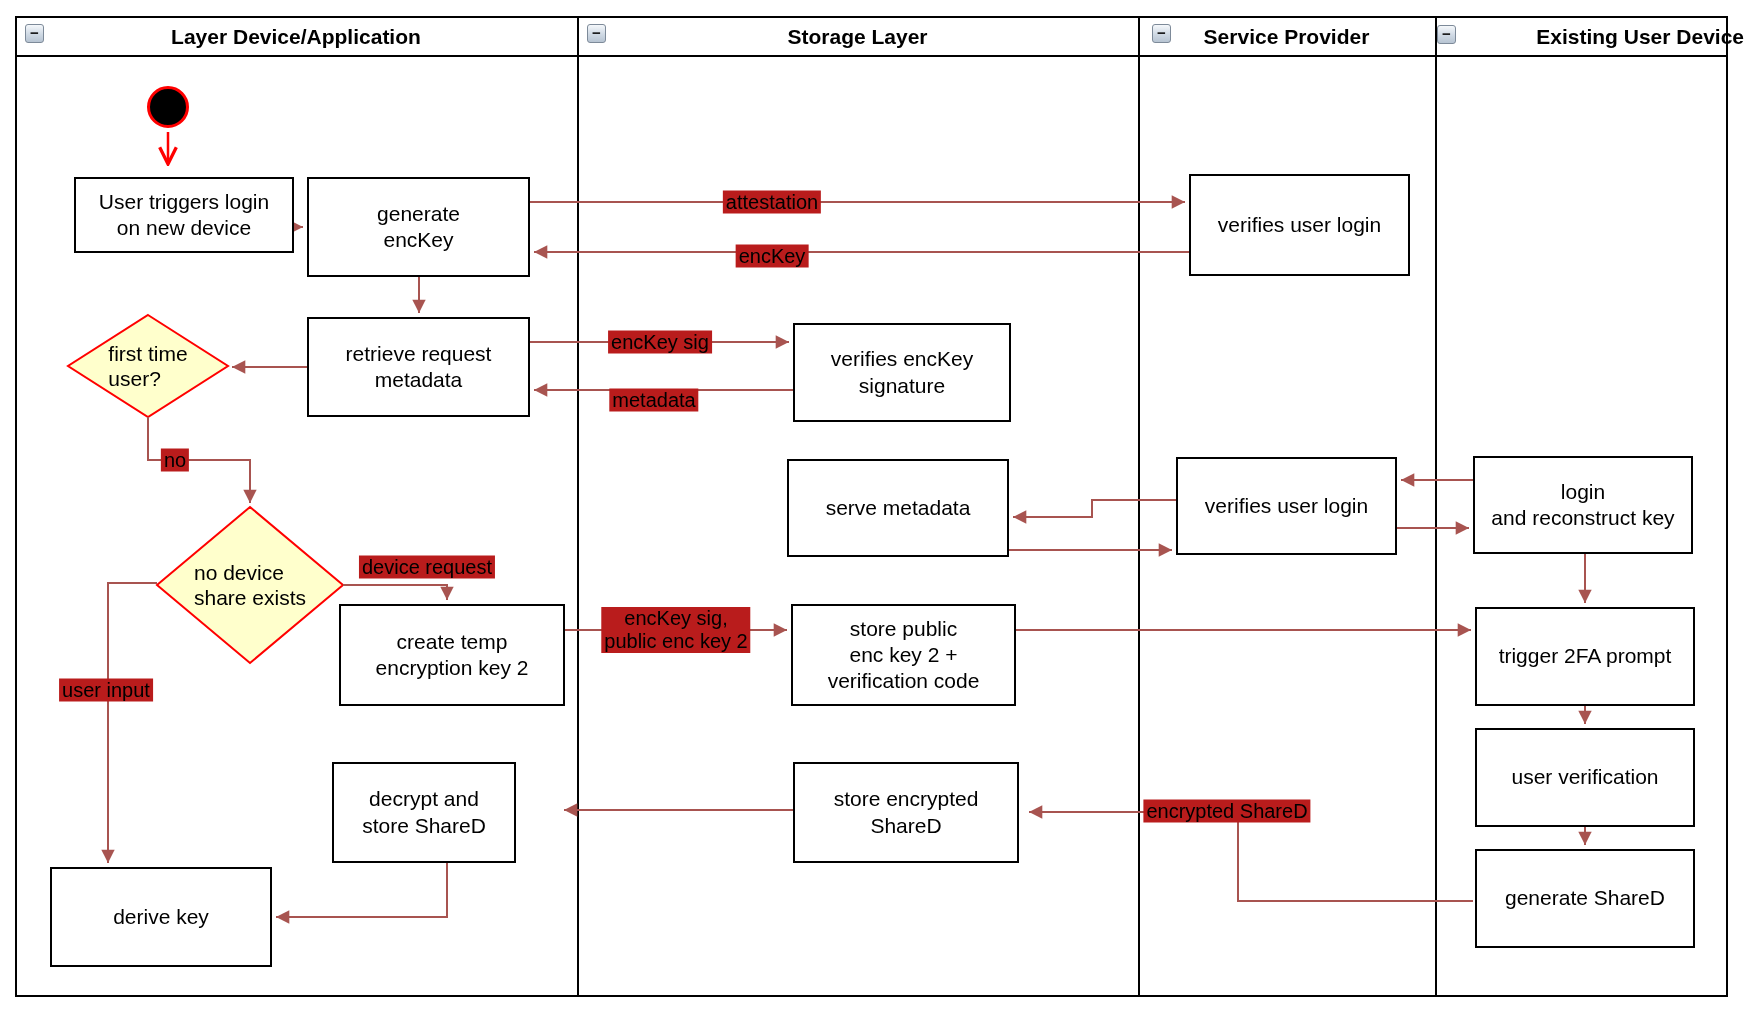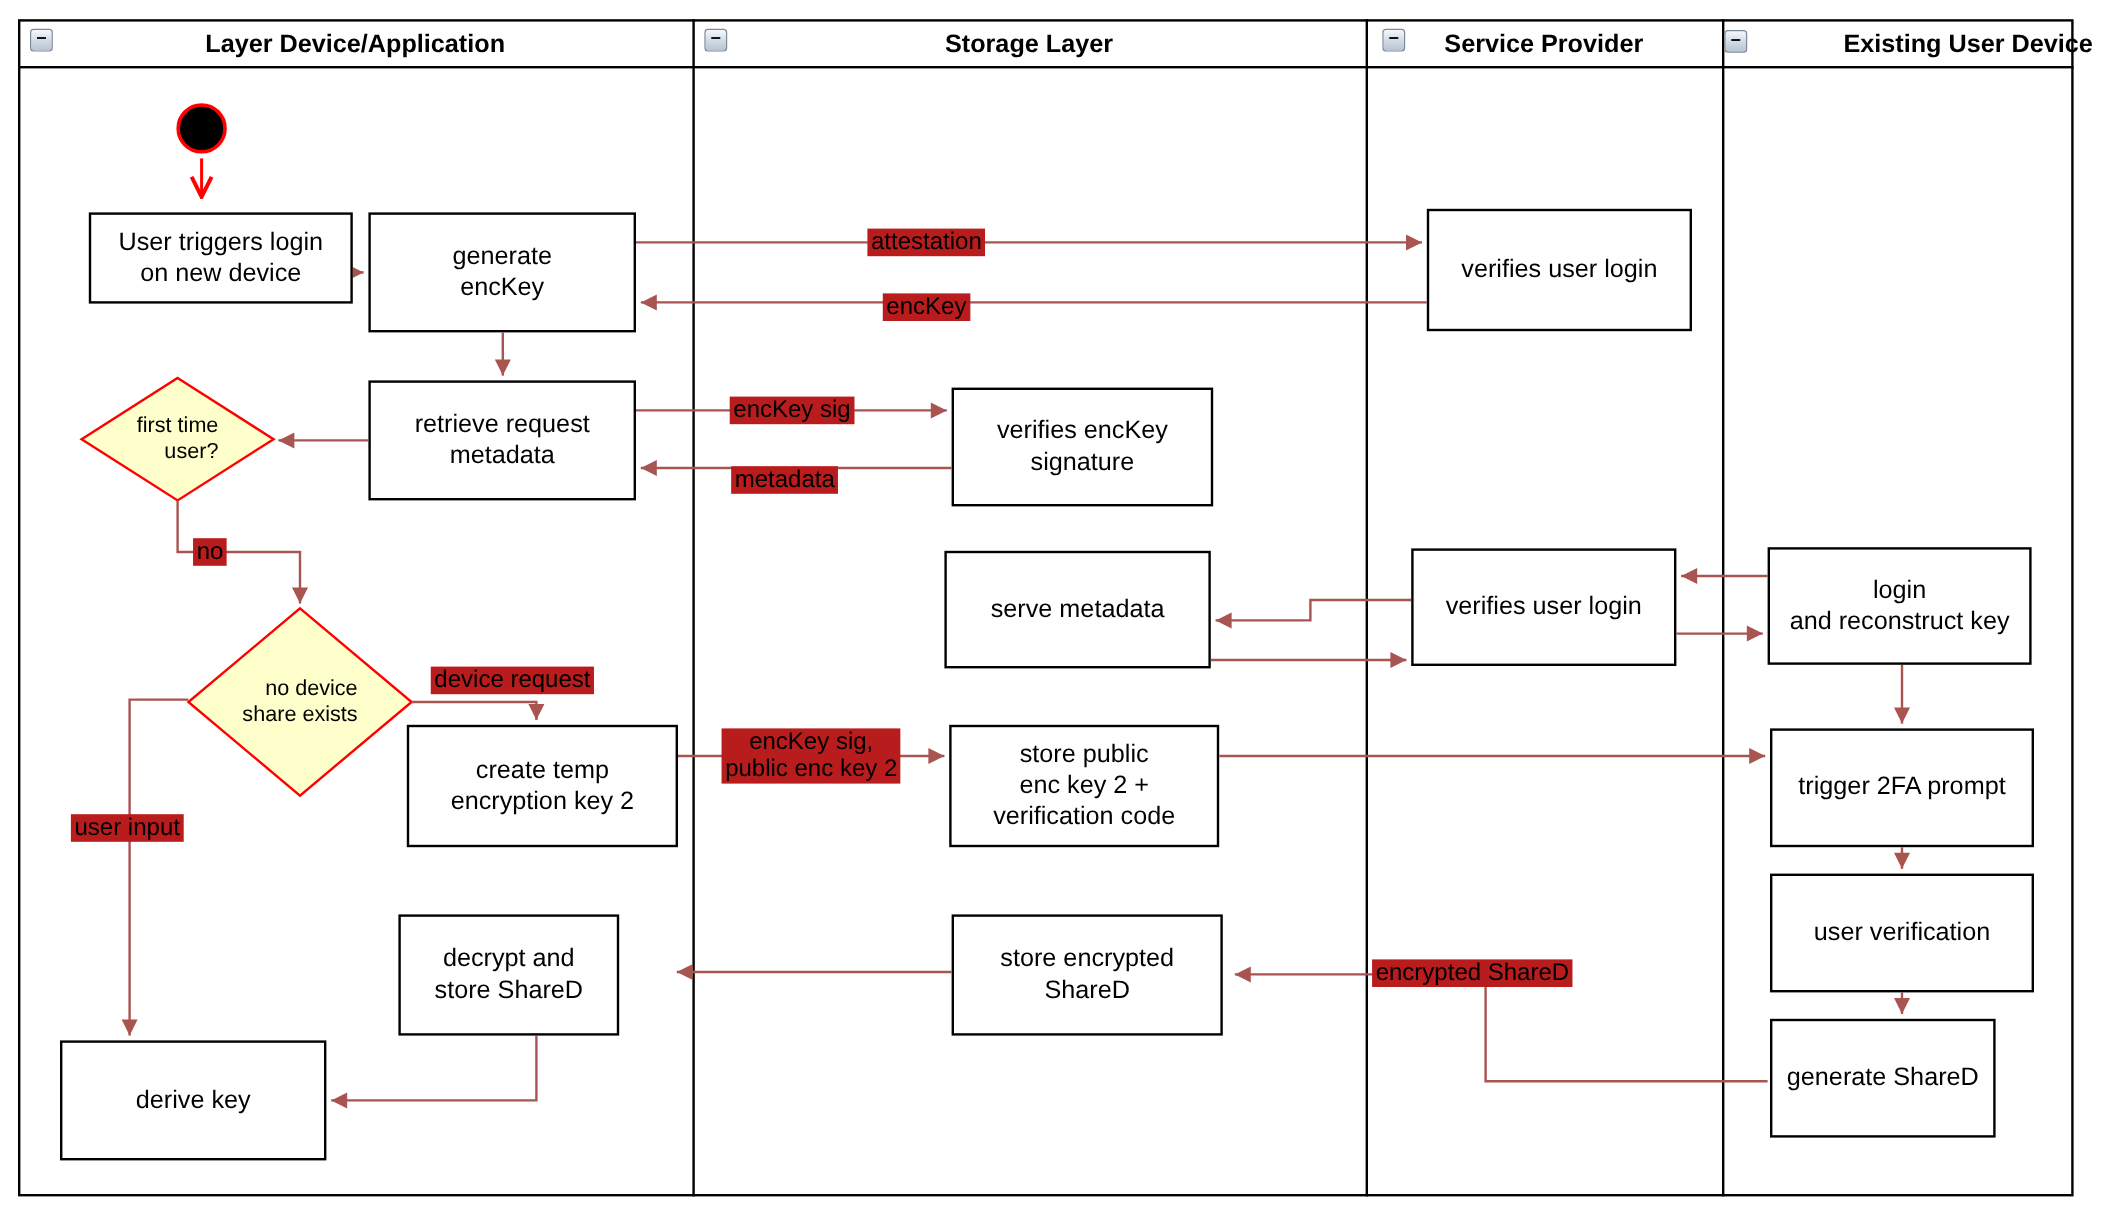--- a/index.html
+++ b/index.html
@@ -16,22 +16,22 @@
 
   
   svg.wires{position:absolute;left:0;top:0;z-index:2;}
   .wire{stroke:var(--arrow);stroke-width:2;fill:none;}
   .wire-red{stroke:var(--red);stroke-width:2.5;fill:none;}
   .decision{fill:var(--decision-fill);stroke:var(--red);stroke-width:2;}
 
   
   .node{position:absolute;box-sizing:border-box;border:2px solid var(--border);background:#fff;z-index:3;
     display:flex;align-items:center;justify-content:center;text-align:center;font-size:21px;line-height:1.25;white-space:pre-line;}
-  .diamond-label{position:absolute;z-index:3;display:flex;align-items:center;justify-content:center;text-align:right;
-    font-size:18px;line-height:1.2;white-space:pre-line;background:transparent;border:none;}
+  .diamond-label{position:absolute;z-index:3;display:flex;align-items:center;justify-content:center;text-align:left;
+    font-size:21px;line-height:1.2;white-space:pre-line;background:transparent;border:none;}
   .start-node{position:absolute;left:147px;top:86px;width:42px;height:42px;border-radius:50%;
     background:#000;border:3px solid var(--red);box-sizing:border-box;z-index:3;}
 
   
   .edge-label{position:absolute;transform:translate(-50%,-50%);z-index:4;background:#b91c1c;padding:0 3px;
     font-size:20px;line-height:1.15;white-space:pre-line;text-align:center;}
 </style>
 </head>
 <body>
 
@@ -116,21 +116,21 @@
 <div class="node" style="left:793px;top:762px;width:226px;height:101px">store encrypted
 ShareD</div>
 
 <div class="node" style="left:1189px;top:174px;width:221px;height:102px">verifies user login</div>
 <div class="node" style="left:1176px;top:457px;width:221px;height:98px">verifies user login</div>
 
 <div class="node" style="left:1473px;top:456px;width:220px;height:98px">login
 and reconstruct key</div>
 <div class="node" style="left:1475px;top:607px;width:220px;height:99px">trigger 2FA prompt</div>
 <div class="node" style="left:1475px;top:728px;width:220px;height:99px">user verification</div>
-<div class="node" style="left:1475px;top:849px;width:188px;height:99px">generate ShareD</div>
+<div class="node" style="left:1475px;top:849px;width:220px;height:99px">generate ShareD</div>
 
 <div class="edge-label" style="left:772px;top:202px">attestation</div>
 <div class="edge-label" style="left:772px;top:256px">encKey</div>
 <div class="edge-label" style="left:660px;top:342px">encKey sig</div>
 <div class="edge-label" style="left:654px;top:400px">metadata</div>
 <div class="edge-label" style="left:175px;top:460px">no</div>
 <div class="edge-label" style="left:427px;top:567px">device request</div>
 <div class="edge-label" style="left:676px;top:630px">encKey sig,
 public enc key 2</div>
 <div class="edge-label" style="left:106px;top:690px">user input</div>

